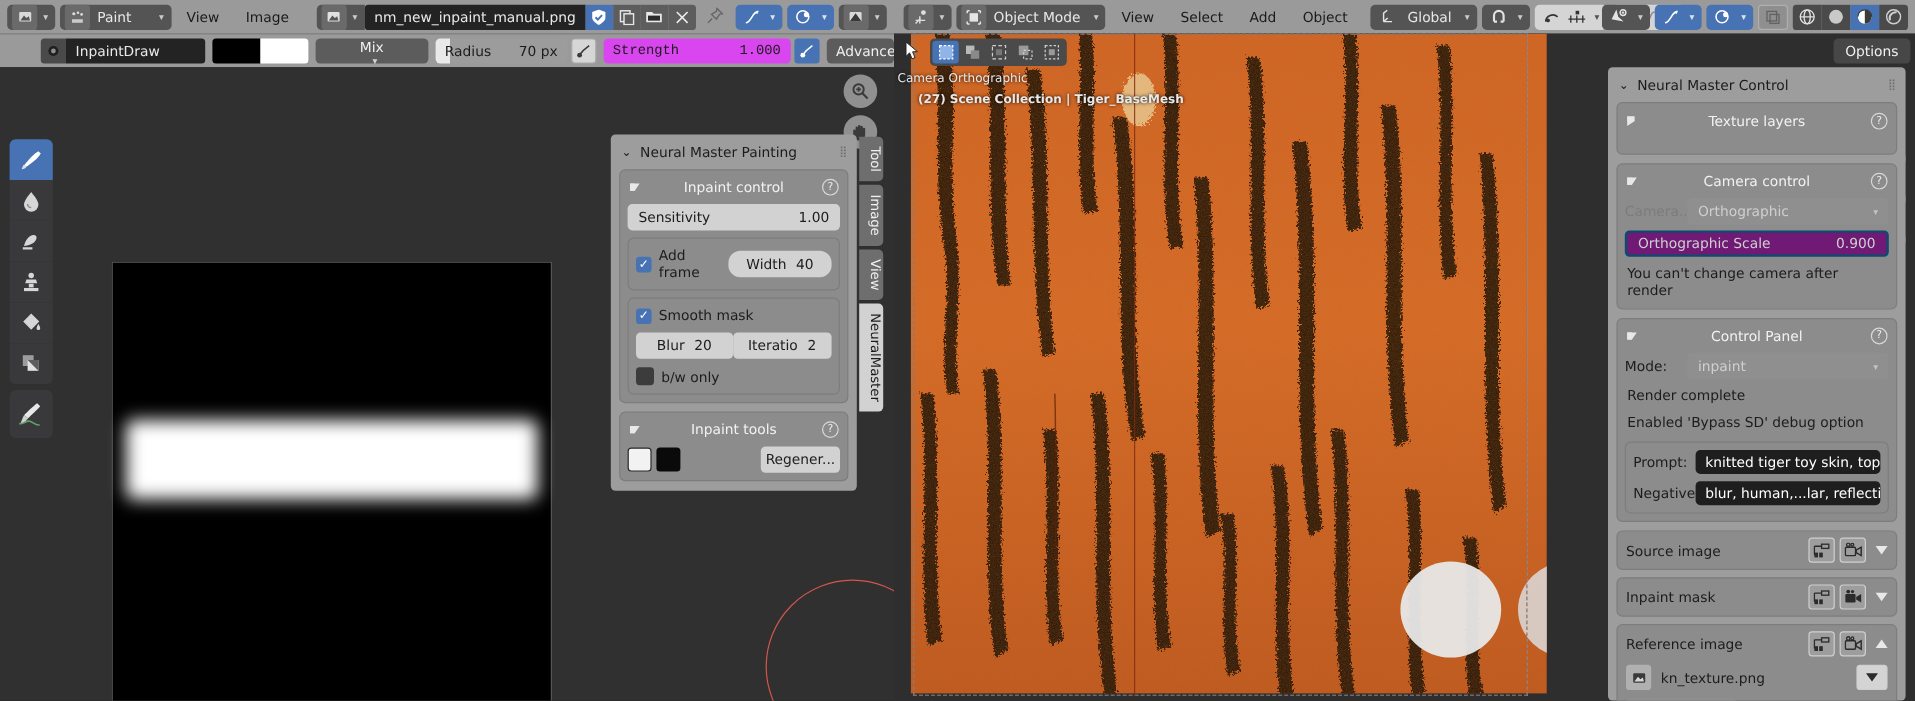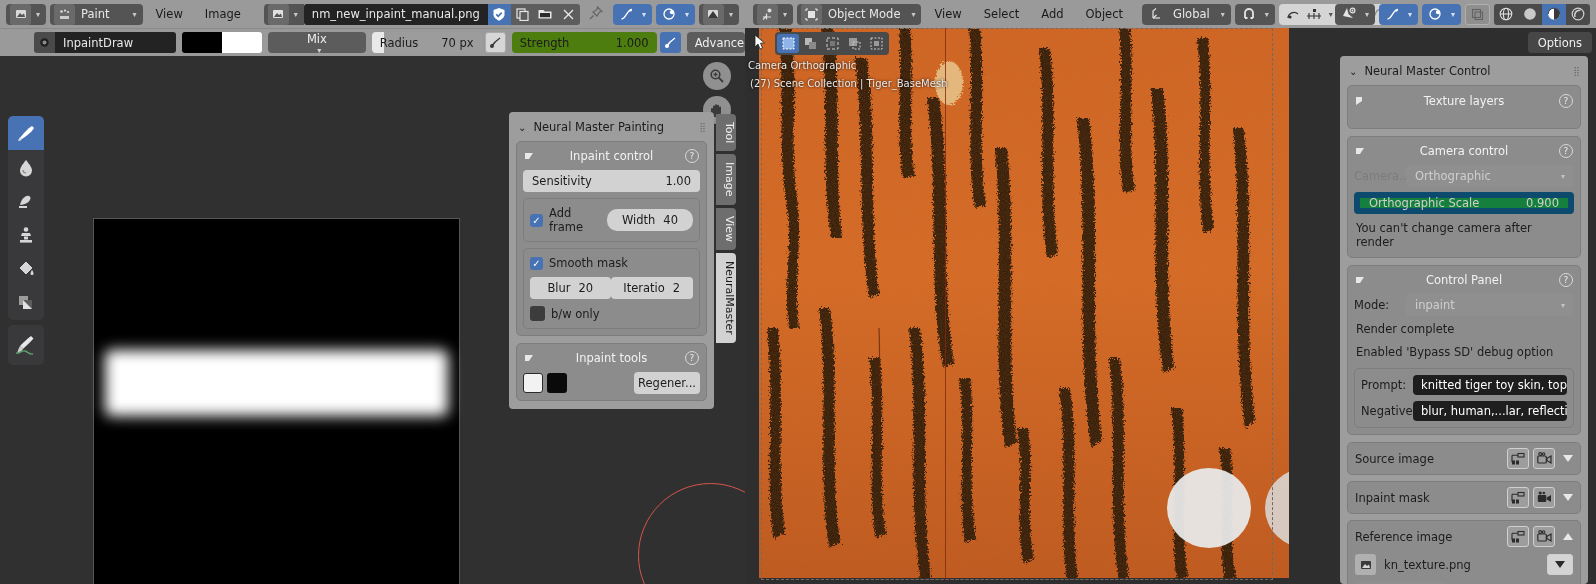--- a/index.html
+++ b/index.html
@@ -265,21 +265,21 @@
       </div>
       <div class="icon-box" style="margin-left:3px;background:#d6d6d6;border:1px solid #aaa;">
         <svg width="13" height="13" viewBox="0 0 13 13">
             <path d="M2 11 C4 8 8 4 11 2" stroke="#3a3a3a" stroke-width="1.4" fill="none"></path>
             <circle cx="3" cy="10" r="2" fill="#3a3a3a"></circle>
           </svg>
       </div>
     </div>
 
     <div class="row" style="margin-left:6px;">
-      <div class="field lightf" style="width:145px;background:#4d7c0f;">
+      <div class="field lightf" style="width:156px;background:#d946ef;font-family:Liberation Mono, monospace;">
         <span>Strength</span>
         <span>1.000</span>
       </div>
       <div class="icon-box" style="margin-left:3px;background:#4772b3;">
         <svg width="13" height="13" viewBox="0 0 13 13">
             <path d="M2 11 C4 8 8 4 11 2" stroke="#fff" stroke-width="1.4" fill="none"></path>
             <circle cx="3" cy="10" r="2" fill="#fff"></circle>
           </svg>
       </div>
     </div>
@@ -681,21 +681,21 @@
           </svg>
       </div>
     </div>
     <div style="position:absolute;left:8px;top:6px;">
       <svg width="14" height="16" viewBox="0 0 14 16">
           <path d="M2 1 L2 13 L5 10 L7 15 L9.5 14 L7.5 9.2 L11.5 9 Z" fill="#fff" stroke="#222" stroke-width="0.8"></path>
         </svg>
     </div>
 
     <div class="vp-label" style="left:3px;top:32px;">Camera Orthographic</div>
-    <div class="vp-label" style="left:5px;top:50px;">(27) Scene Collection | Tiger_BaseMesh</div>
+    <div class="vp-label" style="left:20px;top:50px;font-weight:bold;">(27) Scene Collection | Tiger_BaseMesh</div>
 
     <div style="position:absolute; right:8px; top:90px;">
       <div class="circbtn">
         <svg width="16" height="16" viewBox="0 0 16 16">
             <circle cx="6.5" cy="6.5" r="4.3" fill="none" stroke="#3a3a3a" stroke-width="1.6"></circle>
             <path d="M9.7 9.7 L14 14" stroke="#3a3a3a" stroke-width="1.8"></path>
             <path d="M6.5 4.5 v4 M4.5 6.5 h4" stroke="#3a3a3a" stroke-width="1.3"></path>
           </svg>
       </div>
       <div class="circbtn" style="margin-top:6px;">
@@ -743,21 +743,21 @@
       <span>Camera control</span>
       <span class="qmark">?</span>
     </div>
     <div class="row" style="margin-bottom:5px;">
       <span style="color:#7c7c7c;width:52px;">Camera...</span>
       <div class="rprop" style="flex:1;margin:0;background:#8f8f8f;">
         <span>Orthographic</span>
         <span class="caret">▾</span>
       </div>
     </div>
-    <div class="rprop" style="background:#15803d;border:6px solid #0c4a6e;">
+    <div class="rprop" style="background:#701a75;border:2px solid #0c4a6e;">
       <span>Orthographic Scale</span>
       <span>0.900</span>
     </div>
     <div class="info" style="margin:7px 2px 2px 2px;">You can't change camera after render</div>
   </div>
 
   <div class="sub">
     <div class="sub-hdr">
       <span class="tri down"></span>
       <span>Control Panel</span>

